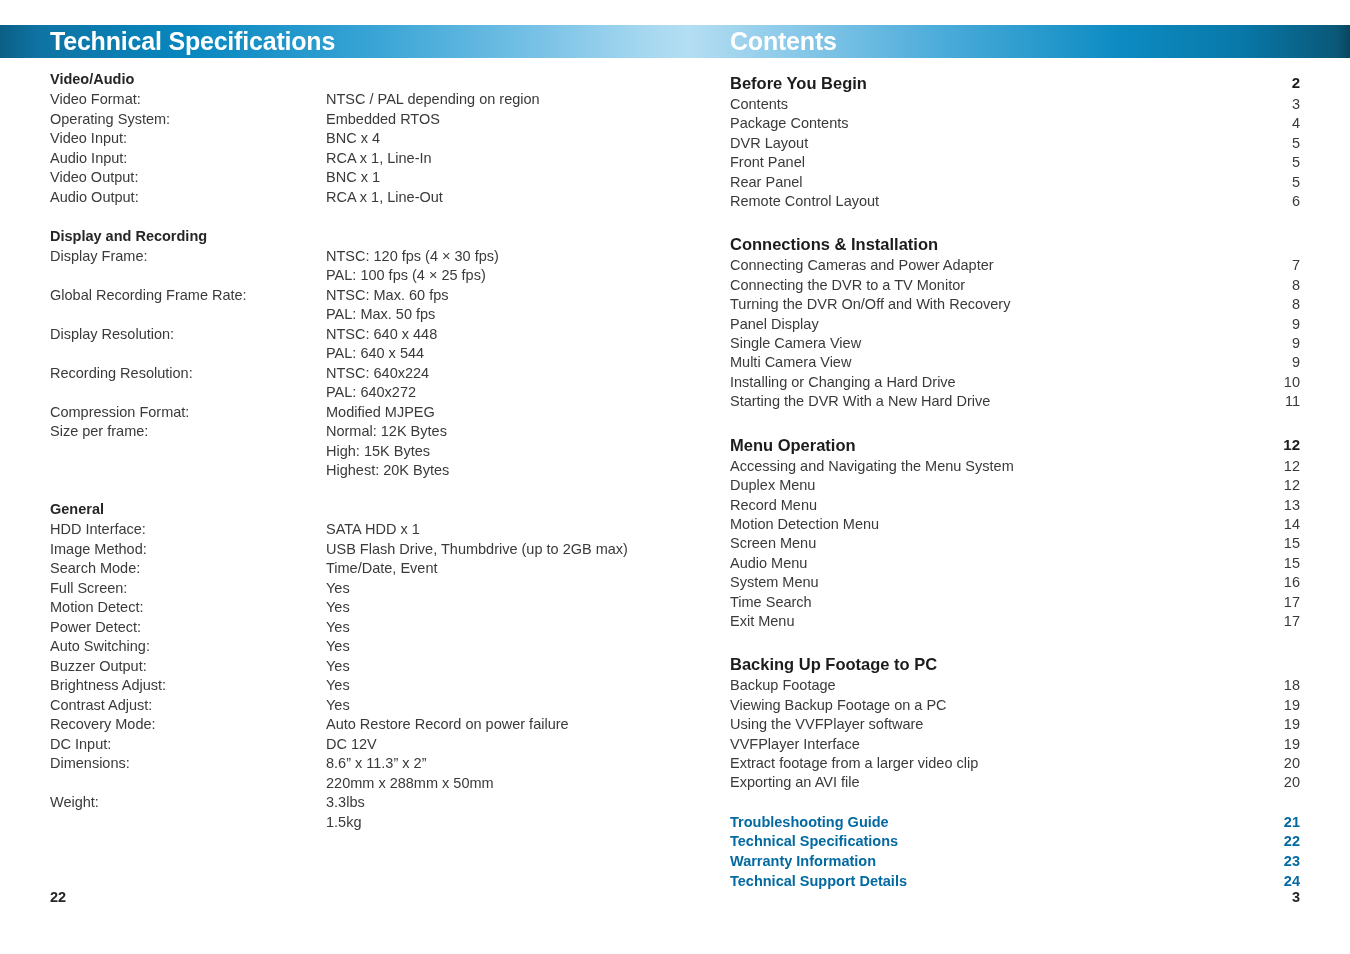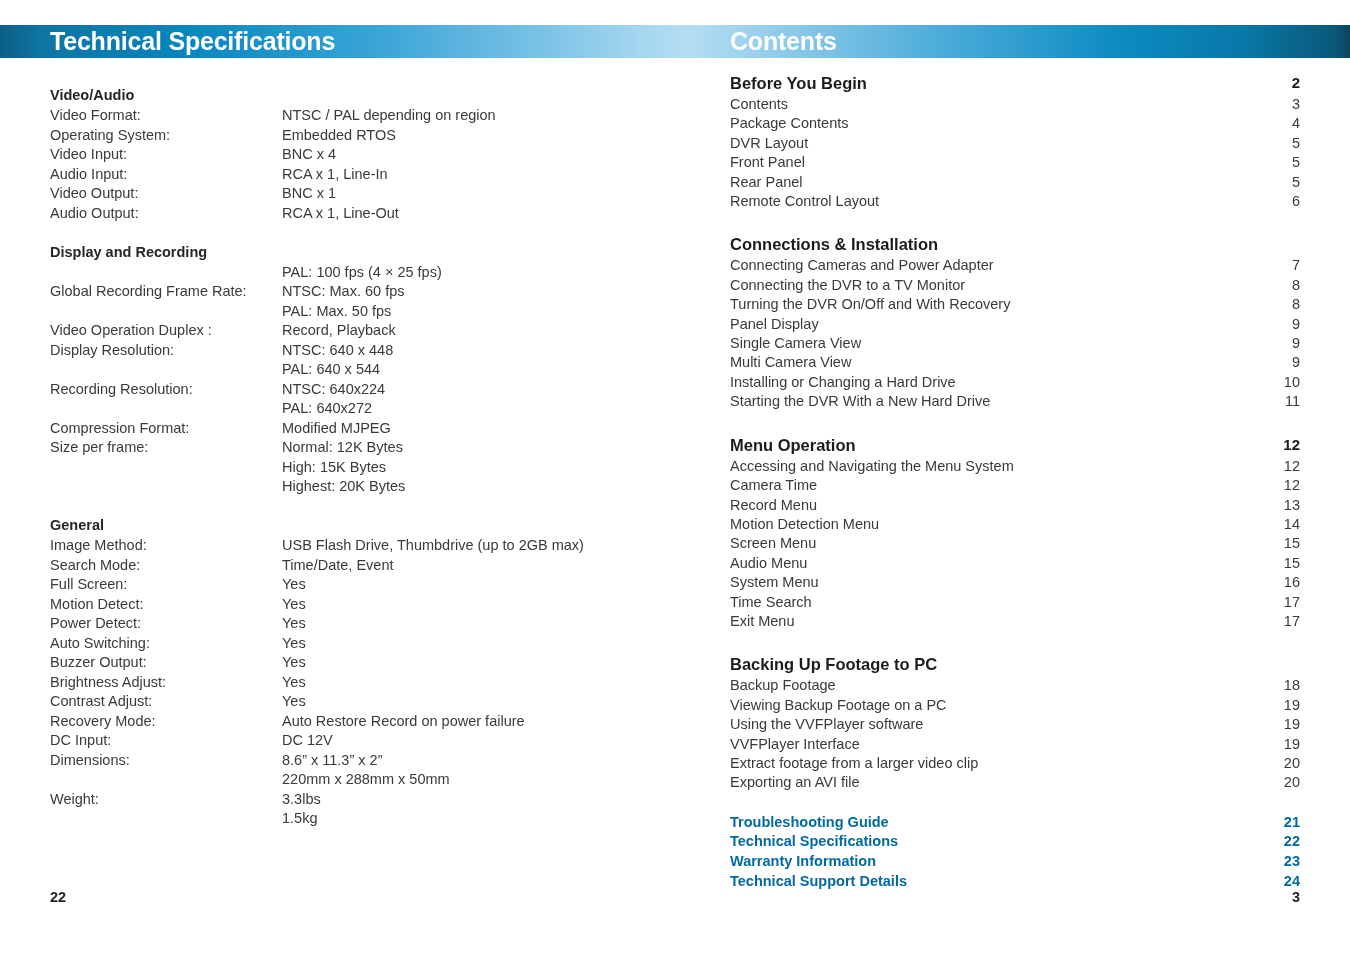--- a/index.html
+++ b/index.html
@@ -51,36 +51,37 @@
     white-space: nowrap;
   }
   #title-left  { left: 50px; }
   #title-right { left: 730px; }
 
   
   .page {
     position: absolute;
     top: 70px;
   }
-  #left-page  { left: 50px;  width: 640px; margin-top: 16px; }
+  #left-page  { left: 50px;  width: 640px; }
   #right-page { left: 730px; width: 570px; }
 
   
   .spec-group { margin-bottom: 0; }
   .spec-group-title {
     font-size: 14.5px;
     font-weight: bold;
     color: #262626;
     line-height: 19.5px;
     margin: 0 0 0.5px 0;
   }
   .spec-row {
     display: flex;
     line-height: 19.5px;
     font-size: 14.5px;
+    gap: 44px;
   }
   .spec-label {
     width: 232px;
     flex: 0 0 232px;
     white-space: nowrap;
   }
   .spec-value { white-space: nowrap; }
   .spacer-sm { height: 19.5px; }
   .toc-row {
     display: flex;
@@ -153,34 +154,34 @@
       </div>
       <div class="spec-row">
         <div class="spec-label">Audio Output:</div>
         <div class="spec-value">RCA x 1, Line-Out</div>
       </div>
     </div>
     <div class="spacer-sm"></div>
     <div class="spec-group">
       <div class="spec-group-title">Display and Recording</div>
       <div class="spec-row">
+        <div class="spec-label">Display Frame:</div>
+        <div class="spec-value">NTSC: 120 fps (4 × 30 fps)</div>
+      </div>
+      <div class="spec-row">
         <div class="spec-label">&nbsp;</div>
         <div class="spec-value">PAL: 100 fps (4 × 25 fps)</div>
       </div>
       <div class="spec-row">
         <div class="spec-label">Global Recording Frame Rate:</div>
         <div class="spec-value">NTSC: Max. 60 fps</div>
       </div>
       <div class="spec-row">
         <div class="spec-label">&nbsp;</div>
         <div class="spec-value">PAL: Max. 50 fps</div>
-      </div>
-      <div class="spec-row">
-        <div class="spec-label">Video Operation Duplex :</div>
-        <div class="spec-value">Record, Playback</div>
       </div>
       <div class="spec-row">
         <div class="spec-label">Display Resolution:</div>
         <div class="spec-value">NTSC: 640 x 448</div>
       </div>
       <div class="spec-row">
         <div class="spec-label">&nbsp;</div>
         <div class="spec-value">PAL: 640 x 544</div>
       </div>
       <div class="spec-row">
@@ -204,20 +205,24 @@
         <div class="spec-value">High: 15K Bytes</div>
       </div>
       <div class="spec-row">
         <div class="spec-label">&nbsp;</div>
         <div class="spec-value">Highest: 20K Bytes</div>
       </div>
     </div>
     <div class="spacer-sm"></div>
     <div class="spec-group">
       <div class="spec-group-title">General</div>
+      <div class="spec-row">
+        <div class="spec-label">HDD Interface:</div>
+        <div class="spec-value">SATA HDD x 1</div>
+      </div>
       <div class="spec-row">
         <div class="spec-label">Image Method:</div>
         <div class="spec-value">USB Flash Drive, Thumbdrive (up to 2GB max)</div>
       </div>
       <div class="spec-row">
         <div class="spec-label">Search Mode:</div>
         <div class="spec-value">Time/Date, Event</div>
       </div>
       <div class="spec-row">
         <div class="spec-label">Full Screen:</div>
@@ -342,21 +347,21 @@
     <div class="toc-gap"></div>
     <div class="toc-row heading">
       <span class="toc-label">Menu Operation</span>
       <span class="toc-page">12</span>
     </div>
     <div class="toc-row">
       <span class="toc-label">Accessing and Navigating the Menu System</span>
       <span class="toc-page">12</span>
     </div>
     <div class="toc-row">
-      <span class="toc-label">Camera Time</span>
+      <span class="toc-label">Duplex Menu</span>
       <span class="toc-page">12</span>
     </div>
     <div class="toc-row">
       <span class="toc-label">Record Menu</span>
       <span class="toc-page">13</span>
     </div>
     <div class="toc-row">
       <span class="toc-label">Motion Detection Menu</span>
       <span class="toc-page">14</span>
     </div>

